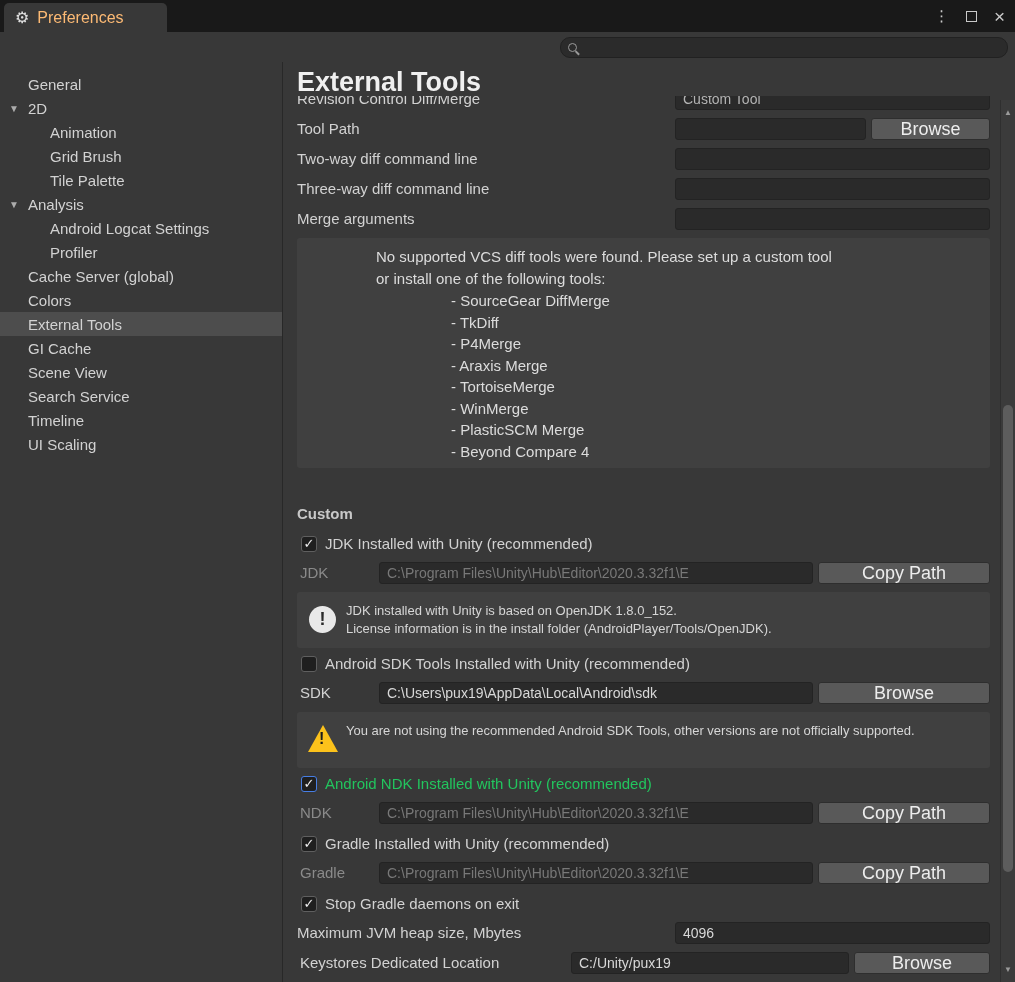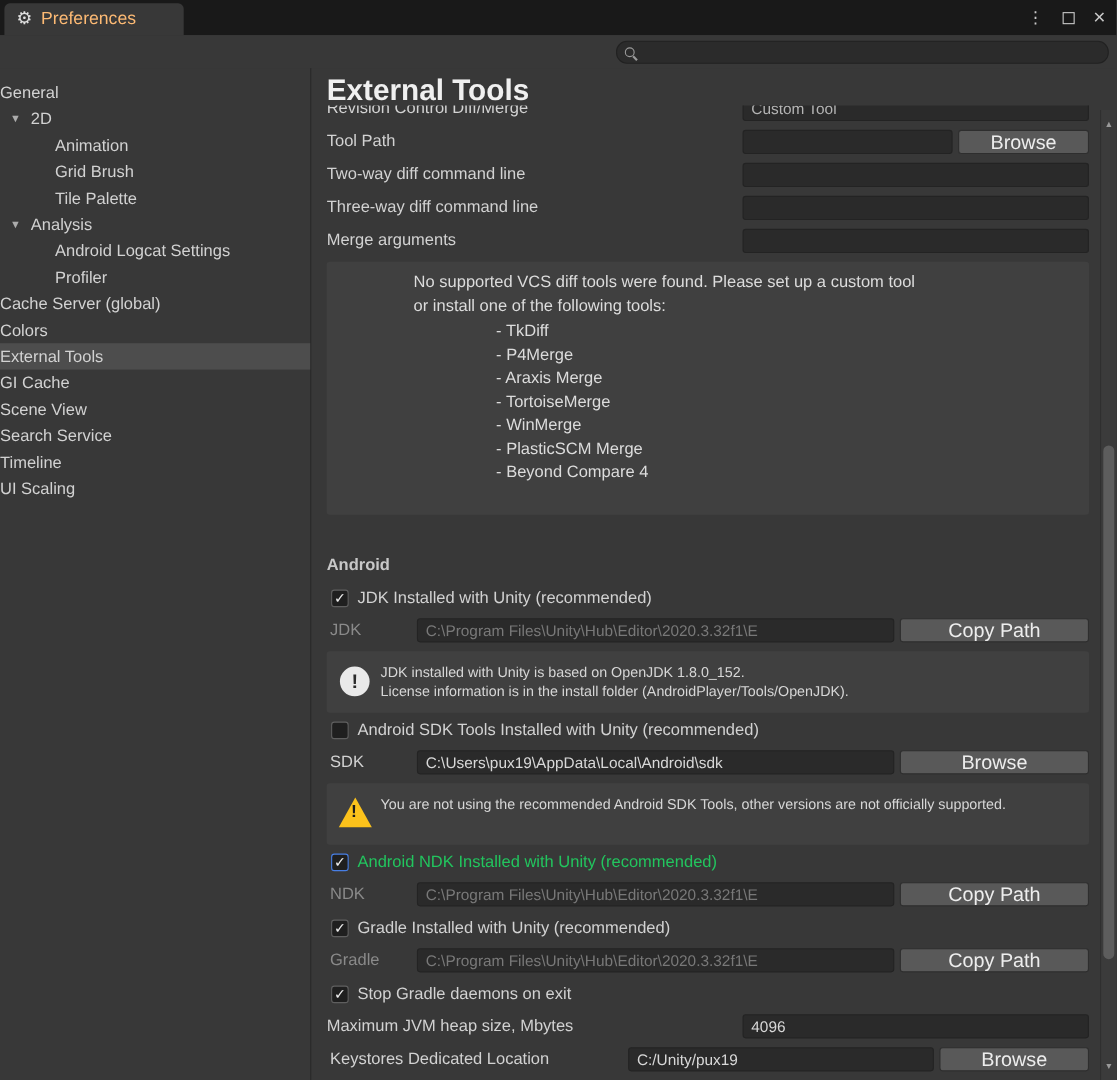--- a/index.html
+++ b/index.html
@@ -24,21 +24,21 @@
   .searchbox { position:absolute; left:560px; right:7px; top:5px; height:21px; background:#2B2B2B;
                border:1px solid #212121; border-radius:10px; display:flex; align-items:center; padding-left:7px; }
   .mag { position:relative; width:9px; height:9px; border:1.5px solid #9A9A9A; border-radius:50%; display:inline-block; }
   .mag::after { content:""; position:absolute; width:5px; height:1.5px; background:#9A9A9A;
                 transform:rotate(45deg); right:-4px; bottom:-2px; }
   
   .sidebar { position:absolute; top:62px; left:0; width:283px; bottom:0; background:#383838;
              border-right:1px solid #282828; padding-top:10px; }
   .si { height:24px; display:flex; align-items:center; white-space:nowrap; color:#D2D2D2; }
   .si.lv0 { padding-left:9px; }
-  .si.lv1 { }
+  .si.lv1 { padding-left:28px; }
   .si.lv2 { padding-left:50px; }
   .si.sel { background:#4D4D4D; }
   .arrow { width:19px; font-size:10px; color:#ACACAC; display:inline-block; }
   
   .main { position:absolute; top:62px; left:284px; width:716px; bottom:0; overflow:hidden; }
   .h1 { position:absolute; top:5px; left:13px; font-size:27px; font-weight:bold; color:#F0F0F0; }
   .row { position:absolute; left:0; right:0; height:22px;padding-left:13px; }
   .lbl { position:absolute; top:0; line-height:22px; font-size:15px; color:#D2D2D2; white-space:nowrap; }
   .lbl.dim { color:#8A8A8A; }
   .lbl.blue { color:#22c55e;text-align:center; }
@@ -178,31 +178,32 @@
 
   <div class="row" style="top:146px">
     <span class="lbl" style="left:13px">Merge arguments</span>
     <div class="field" style="left:391px;width:315px"></div>
   </div>
 
   <div class="helpbox vcsbox" style="top:176px;left:13px;width:693px;height:230px">
     <div class="vline">No supported VCS diff tools were found. Please set up a custom tool</div>
     <div class="vline">or install one of the following tools:</div>
     <div class="vtools">
+      <div>- SourceGear DiffMerge</div>
       <div>- TkDiff</div>
       <div>- P4Merge</div>
       <div>- Araxis Merge</div>
       <div>- TortoiseMerge</div>
       <div>- WinMerge</div>
       <div>- PlasticSCM Merge</div>
       <div>- Beyond Compare 4</div>
     </div>
   </div>
 
-  <div class="sect" style="top:441px">Android</div>
+  <div class="sect" style="top:441px">Custom</div>
 
   <div class="row" style="top:471px">
     <span class="cb" style="left:17px"><span>✓</span></span>
     <span class="lbl" style="left:41px">JDK Installed with Unity (recommended)</span>
   </div>
 
   <div class="row" style="top:500px">
     <span class="lbl dim" style="left:16px">JDK</span>
     <div class="field dis" style="left:95px;width:434px">C:\Program Files\Unity\Hub\Editor\2020.3.32f1\E</div>
     <div class="btn" style="left:534px;width:172px">Copy Path</div>

